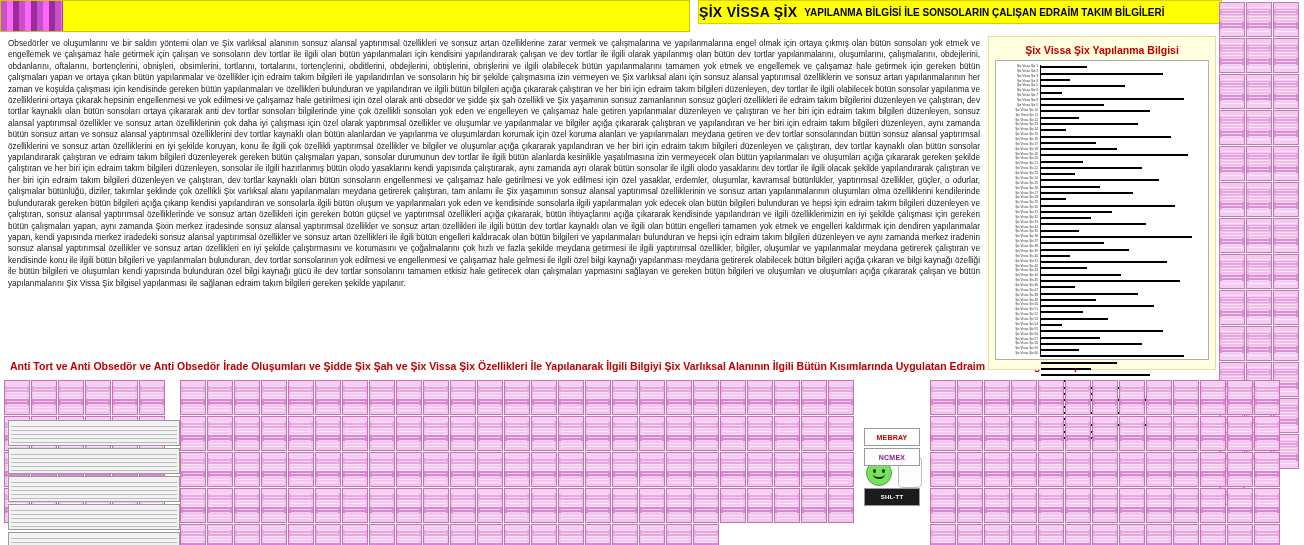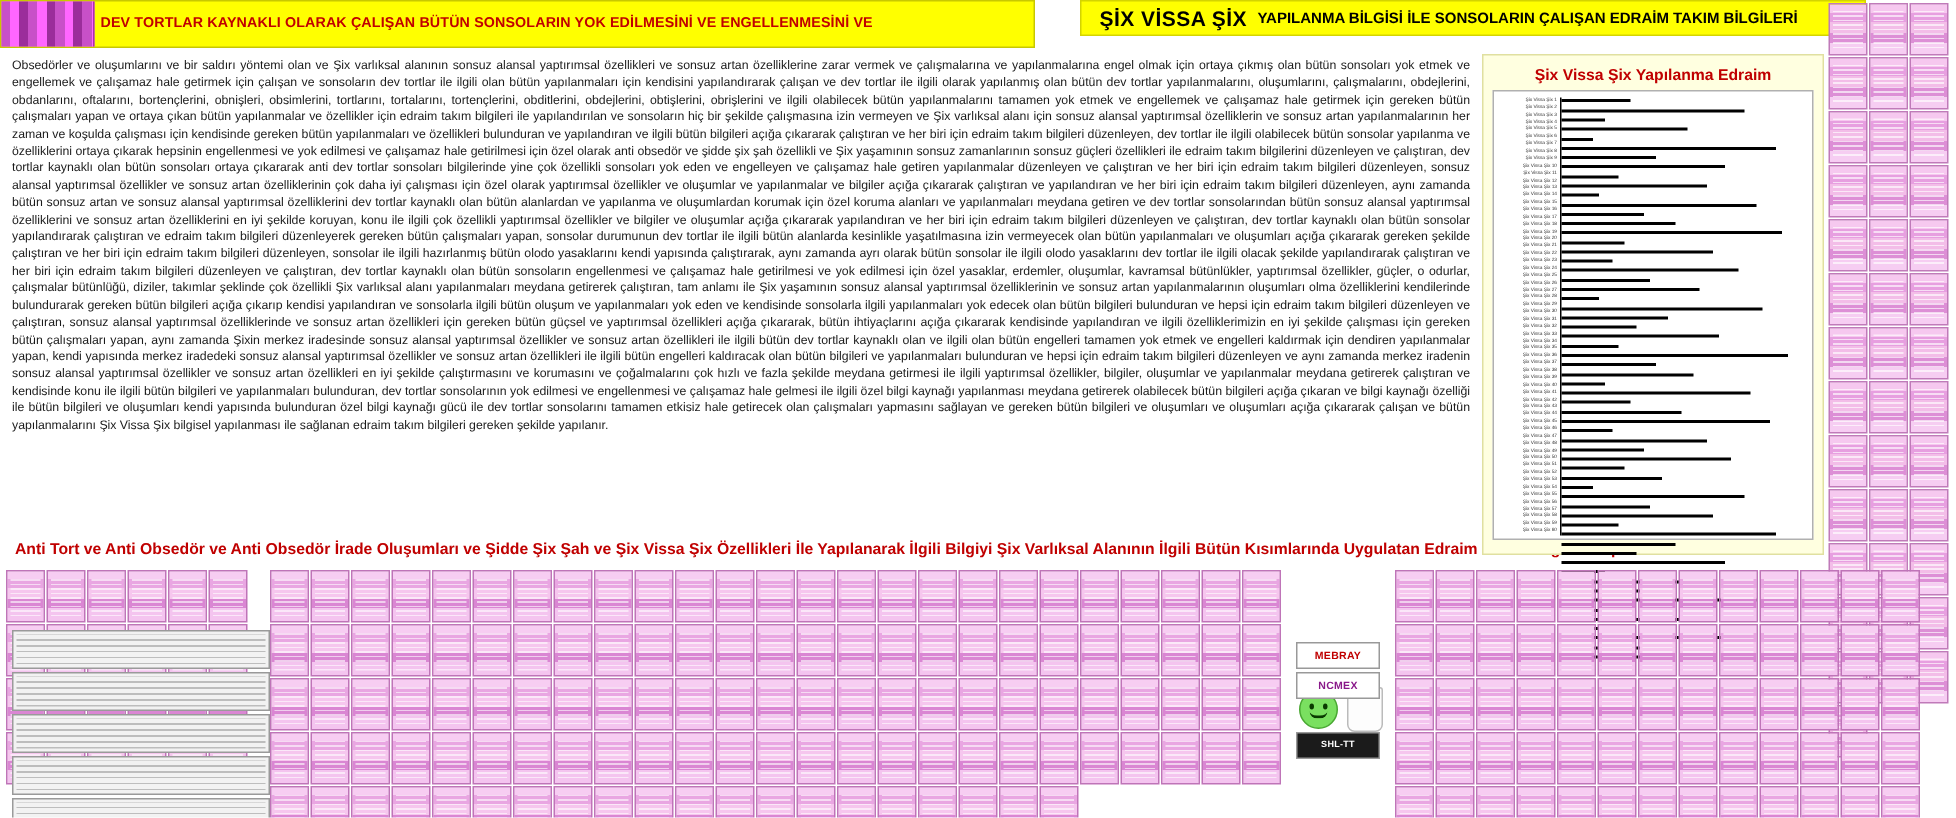--- a/index.html
+++ b/index.html
@@ -41,27 +41,26 @@
     color: #c00000;
     font-size: 9.5px;
     font-weight: bold;
     line-height: 10.5px;
     letter-spacing: .1px;
   }
 
   
   .title-strip {
     position: absolute;
-    left: 720px; top: 0;
+    left: 698px; top: 0;
     width: 524px; height: 24px;
     background: #ffff00;
     border: 1px solid #d4d400;
     display: flex;
     align-items: center;
-    padding-left: 12px;
     gap: 7px;
   }
   .title-strip .t-main {
     font-size: 14px; font-weight: bold; color: #000;
     letter-spacing: .3px;
   }
   .title-strip .t-sub {
     font-size: 10px; font-weight: bold; color: #000;
   }
 
@@ -267,37 +266,36 @@
   .logo-card.nmx { color: #8a1a8a; }
 </style>
 </head>
 <body>
 
 <div id="page">
 
   <div class="top-banner">
     <div class="banner-logo"></div>
     <div class="banner-text">
-      <div>DEV TORTLAR KAYNAKLI OLARAK ÇALIŞAN BÜTÜN SONSOLARIN YOK EDİLMESİNİ VE ENGELLENMESİNİ VE</div>
     </div>
   </div>
 
   <div class="title-strip">
     <span class="t-main">ŞİX VİSSA ŞİX</span>
     <span class="t-sub">YAPILANMA BİLGİSİ İLE SONSOLARIN ÇALIŞAN EDRAİM TAKIM BİLGİLERİ</span>
   </div>
 
   <div class="body-panel">
     <div class="body-text">Obsedörler ve oluşumlarını ve bir saldırı yöntemi olan ve Şix varlıksal alanının sonsuz alansal yaptırımsal özellikleri ve sonsuz artan özelliklerine zarar vermek ve çalışmalarına ve yapılanmalarına engel olmak için ortaya çıkmış olan bütün sonsoları yok etmek ve engellemek ve çalışamaz hale getirmek için çalışan ve sonsoların dev tortlar ile ilgili olan bütün yapılanmaları için kendisini yapılandırarak çalışan ve dev tortlar ile ilgili olarak yapılanmış olan bütün dev tortlar yapılanmalarını, oluşumlarını, çalışmalarını, obdejlerini, obdanlarını, oftalarını, bortençlerini, obnişleri, obsimlerini, tortlarını, tortalarını, tortençlerini, obditlerini, obdejlerini, obtişlerini, obrişlerini ve ilgili olabilecek bütün yapılanmalarını tamamen yok etmek ve engellemek ve çalışamaz hale getirmek için gereken bütün çalışmaları yapan ve ortaya çıkan bütün yapılanmalar ve özellikler için edraim takım bilgileri ile yapılandırılan ve sonsoların hiç bir şekilde çalışmasına izin vermeyen ve Şix varlıksal alanı için sonsuz alansal yaptırımsal özelliklerin ve sonsuz artan yapılanmalarının her zaman ve koşulda çalışması için kendisinde gereken bütün yapılanmaları ve özellikleri bulunduran ve yapılandıran ve ilgili bütün bilgileri açığa çıkararak çalıştıran ve her biri için edraim takım bilgileri düzenleyen, dev tortlar ile ilgili olabilecek bütün sonsolar yapılanma ve özelliklerini ortaya çıkarak hepsinin engellenmesi ve yok edilmesi ve çalışamaz hale getirilmesi için özel olarak anti obsedör ve şidde şix şah özellikli ve Şix yaşamının sonsuz zamanlarının sonsuz güçleri özellikleri ile edraim takım bilgilerini düzenleyen ve çalıştıran, dev tortlar kaynaklı olan bütün sonsoları ortaya çıkararak anti dev tortlar sonsoları bilgilerinde yine çok özellikli sonsoları yok eden ve engelleyen ve çalışamaz hale getiren yapılanmalar düzenleyen ve çalıştıran ve her biri için edraim takım bilgileri düzenleyen, sonsuz alansal yaptırımsal özellikler ve sonsuz artan özelliklerinin çok daha iyi çalışması için özel olarak yaptırımsal özellikler ve oluşumlar ve yapılanmalar ve bilgiler açığa çıkararak çalıştıran ve yapılandıran ve her biri için edraim takım bilgileri düzenleyen, aynı zamanda bütün sonsuz artan ve sonsuz alansal yaptırımsal özelliklerini dev tortlar kaynaklı olan bütün alanlardan ve yapılanma ve oluşumlardan korumak için özel koruma alanları ve yapılanmaları meydana getiren ve dev tortlar sonsolarından bütün sonsuz alansal yaptırımsal özelliklerini ve sonsuz artan özelliklerini en iyi şekilde koruyan, konu ile ilgili çok özellikli yaptırımsal özellikler ve bilgiler ve oluşumlar açığa çıkararak yapılandıran ve her biri için edraim takım bilgileri düzenleyen ve çalıştıran, dev tortlar kaynaklı olan bütün sonsolar yapılandırarak çalıştıran ve edraim takım bilgileri düzenleyerek gereken bütün çalışmaları yapan, sonsolar durumunun dev tortlar ile ilgili bütün alanlarda kesinlikle yaşatılmasına izin vermeyecek olan bütün yapılanmaları ve oluşumları açığa çıkararak gereken şekilde çalıştıran ve her biri için edraim takım bilgileri düzenleyen, sonsolar ile ilgili hazırlanmış bütün olodo yasaklarını kendi yapısında çalıştırarak, aynı zamanda ayrı olarak bütün sonsolar ile ilgili olodo yasaklarını dev tortlar ile ilgili olacak şekilde yapılandırarak çalıştıran ve her biri için edraim takım bilgileri düzenleyen ve çalıştıran, dev tortlar kaynaklı olan bütün sonsoların engellenmesi ve çalışamaz hale getirilmesi ve yok edilmesi için özel yasaklar, erdemler, oluşumlar, kavramsal bütünlükler, yaptırımsal özellikler, güçler, o odurlar, çalışmalar bütünlüğü, diziler, takımlar şeklinde çok özellikli Şix varlıksal alanı yapılanmaları meydana getirerek çalıştıran, tam anlamı ile Şix yaşamının sonsuz alansal yaptırımsal özelliklerinin ve sonsuz artan yapılanmalarının oluşumları olma özelliklerini kendilerinde bulundurarak gereken bütün bilgileri açığa çıkarıp kendisi yapılandıran ve sonsolarla ilgili bütün oluşum ve yapılanmaları yok eden ve kendisinde sonsolarla ilgili yapılanmaları yok edecek olan bütün bilgileri bulunduran ve hepsi için edraim takım bilgileri düzenleyen ve çalıştıran, sonsuz alansal yaptırımsal özelliklerinde ve sonsuz artan özellikleri için gereken bütün güçsel ve yaptırımsal özellikleri açığa çıkararak, bütün ihtiyaçlarını açığa çıkararak kendisinde yapılandıran ve ilgili özelliklerimizin en iyi şekilde çalışması için gereken bütün çalışmaları yapan, aynı zamanda Şixin merkez iradesinde sonsuz alansal yaptırımsal özellikler ve sonsuz artan özellikleri ile ilgili bütün dev tortlar kaynaklı olan ve ilgili olan bütün engelleri tamamen yok etmek ve engelleri kaldırmak için dendiren yapılanmalar yapan, kendi yapısında merkez iradedeki sonsuz alansal yaptırımsal özellikler ve sonsuz artan özellikleri ile ilgili bütün engelleri kaldıracak olan bütün bilgileri ve yapılanmaları bulunduran ve hepsi için edraim takım bilgileri düzenleyen ve aynı zamanda merkez iradenin sonsuz alansal yaptırımsal özellikler ve sonsuz artan özellikleri en iyi şekilde çalıştırmasını ve korumasını ve çoğalmalarını çok hızlı ve fazla şekilde meydana getirmesi ile ilgili yaptırımsal özellikler, bilgiler, oluşumlar ve yapılanmalar meydana getirerek çalıştıran ve kendisinde konu ile ilgili bütün bilgileri ve yapılanmaları bulunduran, dev tortlar sonsolarının yok edilmesi ve engellenmesi ve çalışamaz hale gelmesi ile ilgili özel bilgi kaynağı yapılanması meydana getirerek olabilecek bütün bilgileri açığa çıkaran ve bilgi kaynağı özelliği ile bütün bilgileri ve oluşumları kendi yapısında bulunduran özel bilgi kaynağı gücü ile dev tortlar sonsolarını tamamen etkisiz hale getirecek olan çalışmaları yapmasını sağlayan ve gereken bütün bilgileri ve oluşumları ve oluşumları açığa çıkararak çalışan ve bütün yapılanmalarını Şix Vissa Şix bilgisel yapılanması ile sağlanan edraim takım bilgileri gereken şekilde yapılanır.</div>
   </div>
 
   <div class="red-footer">Anti Tort ve Anti Obsedör ve Anti Obsedör İrade Oluşumları ve Şidde Şix Şah ve Şix Vissa Şix Özellikleri İle Yapılanarak İlgili Bilgiyi Şix Varlıksal Alanının İlgili Bütün Kısımlarında Uygulatan Edraim Takım Bilgileri Yapılanması</div>
 
   <div class="chart-panel">
-    <div class="chart-title">Şix Vissa Şix Yapılanma Edraim</div>
+    <div class="chart-title">Şix Vissa Şix Yapılanma Bilgisi</div>
     <div class="chart-area">
       <div class="chart-axis"></div>
       <div class="chart-ticks" id="chart-ticks">
           <div class="tick-lbl" style="top: 0px;">Şix Vissa Şix 1</div>
           <div class="tick-lbl" style="top: 4.86667px;">Şix Vissa Şix 2</div>
           <div class="tick-lbl" style="top: 9.73333px;">Şix Vissa Şix 3</div>
           <div class="tick-lbl" style="top: 14.6px;">Şix Vissa Şix 4</div>
           <div class="tick-lbl" style="top: 19.4667px;">Şix Vissa Şix 5</div>
           <div class="tick-lbl" style="top: 24.3333px;">Şix Vissa Şix 6</div>
           <div class="tick-lbl" style="top: 29.2px;">Şix Vissa Şix 7</div>

